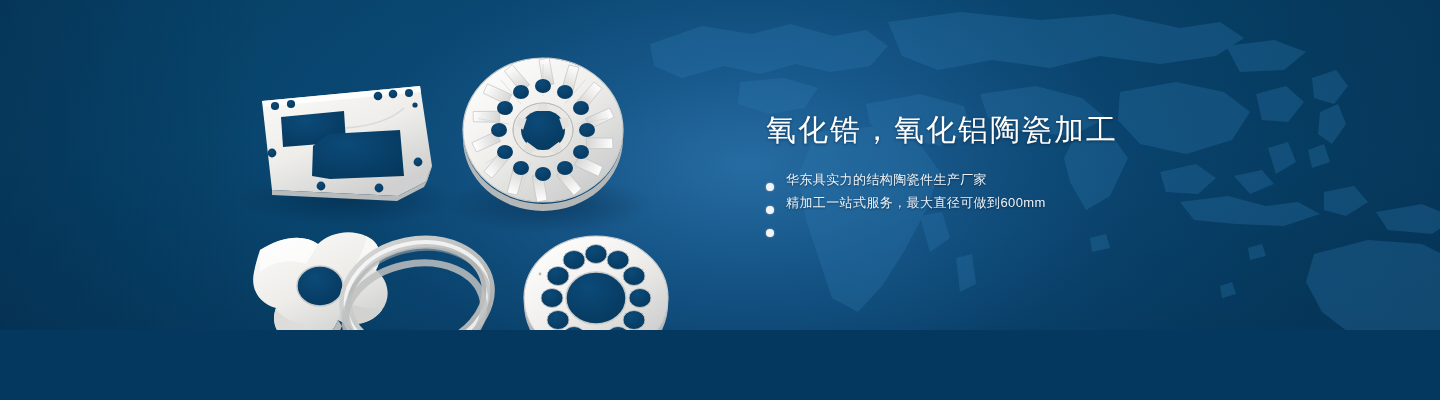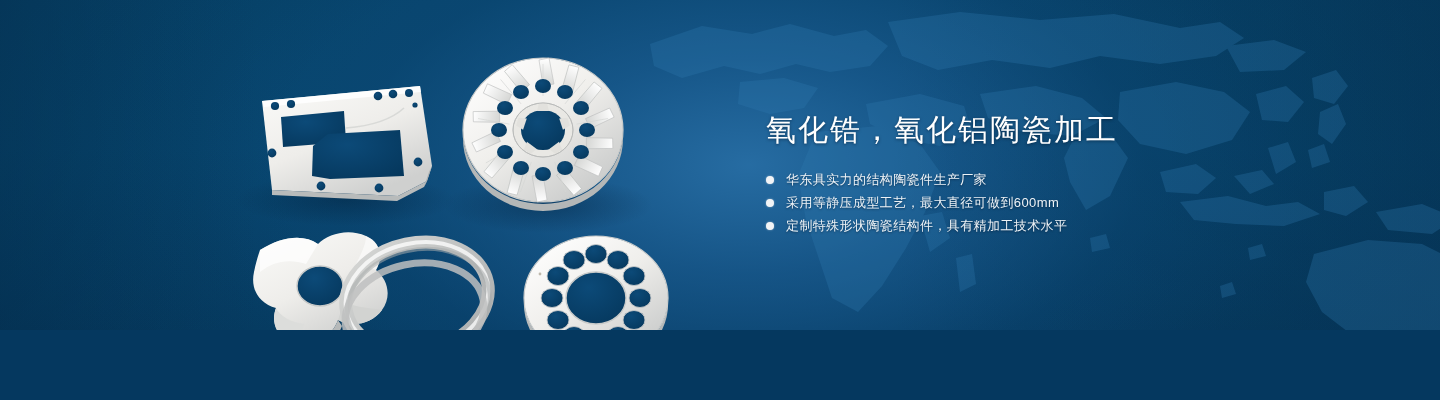--- a/index.html
+++ b/index.html
@@ -56,21 +56,21 @@
   }
   .headline{
     margin:0;
     font-size:30px;line-height:36px;font-weight:400;
     color:#ffffff;letter-spacing:2px;
     text-shadow:0 1px 3px rgba(0,20,40,0.55);
     white-space:nowrap;
   }
   .bullets{list-style:none;margin:0;padding:0;margin-top:20px;}
   .bullet{
-    display:flex;align-items:center;
+    display:flex;align-items:flex-end;
     height:23px;
   }
   .bullet-dot{
     width:8px;height:8px;border-radius:50%;
     background:#f2f4f6;flex:0 0 auto;
     box-shadow:0 0 2px rgba(255,255,255,0.5);
   }
   .bullet-text{
     margin-left:12px;
     font-size:13px;line-height:23px;
@@ -371,22 +371,21 @@
 
   <div class="copy">
     <h1 class="headline">氧化锆，氧化铝陶瓷加工</h1>
     <ul class="bullets">
       <li class="bullet">
         <span class="bullet-dot"></span>
         <span class="bullet-text">华东具实力的结构陶瓷件生产厂家</span>
       </li>
       <li class="bullet">
         <span class="bullet-dot"></span>
-        <span class="bullet-text">采用等静压成型工艺，最大直径可做到600mm</span>
+        <span class="bullet-text">精加工一站式服务，最大直径可做到600mm</span>
       </li>
       <li class="bullet">
         <span class="bullet-dot"></span>
-        <span class="bullet-text">定制特殊形状陶瓷结构件，具有精加工技术水平</span>
       </li>
     </ul>
   </div>
 
 </div>
 
 </body></html>

